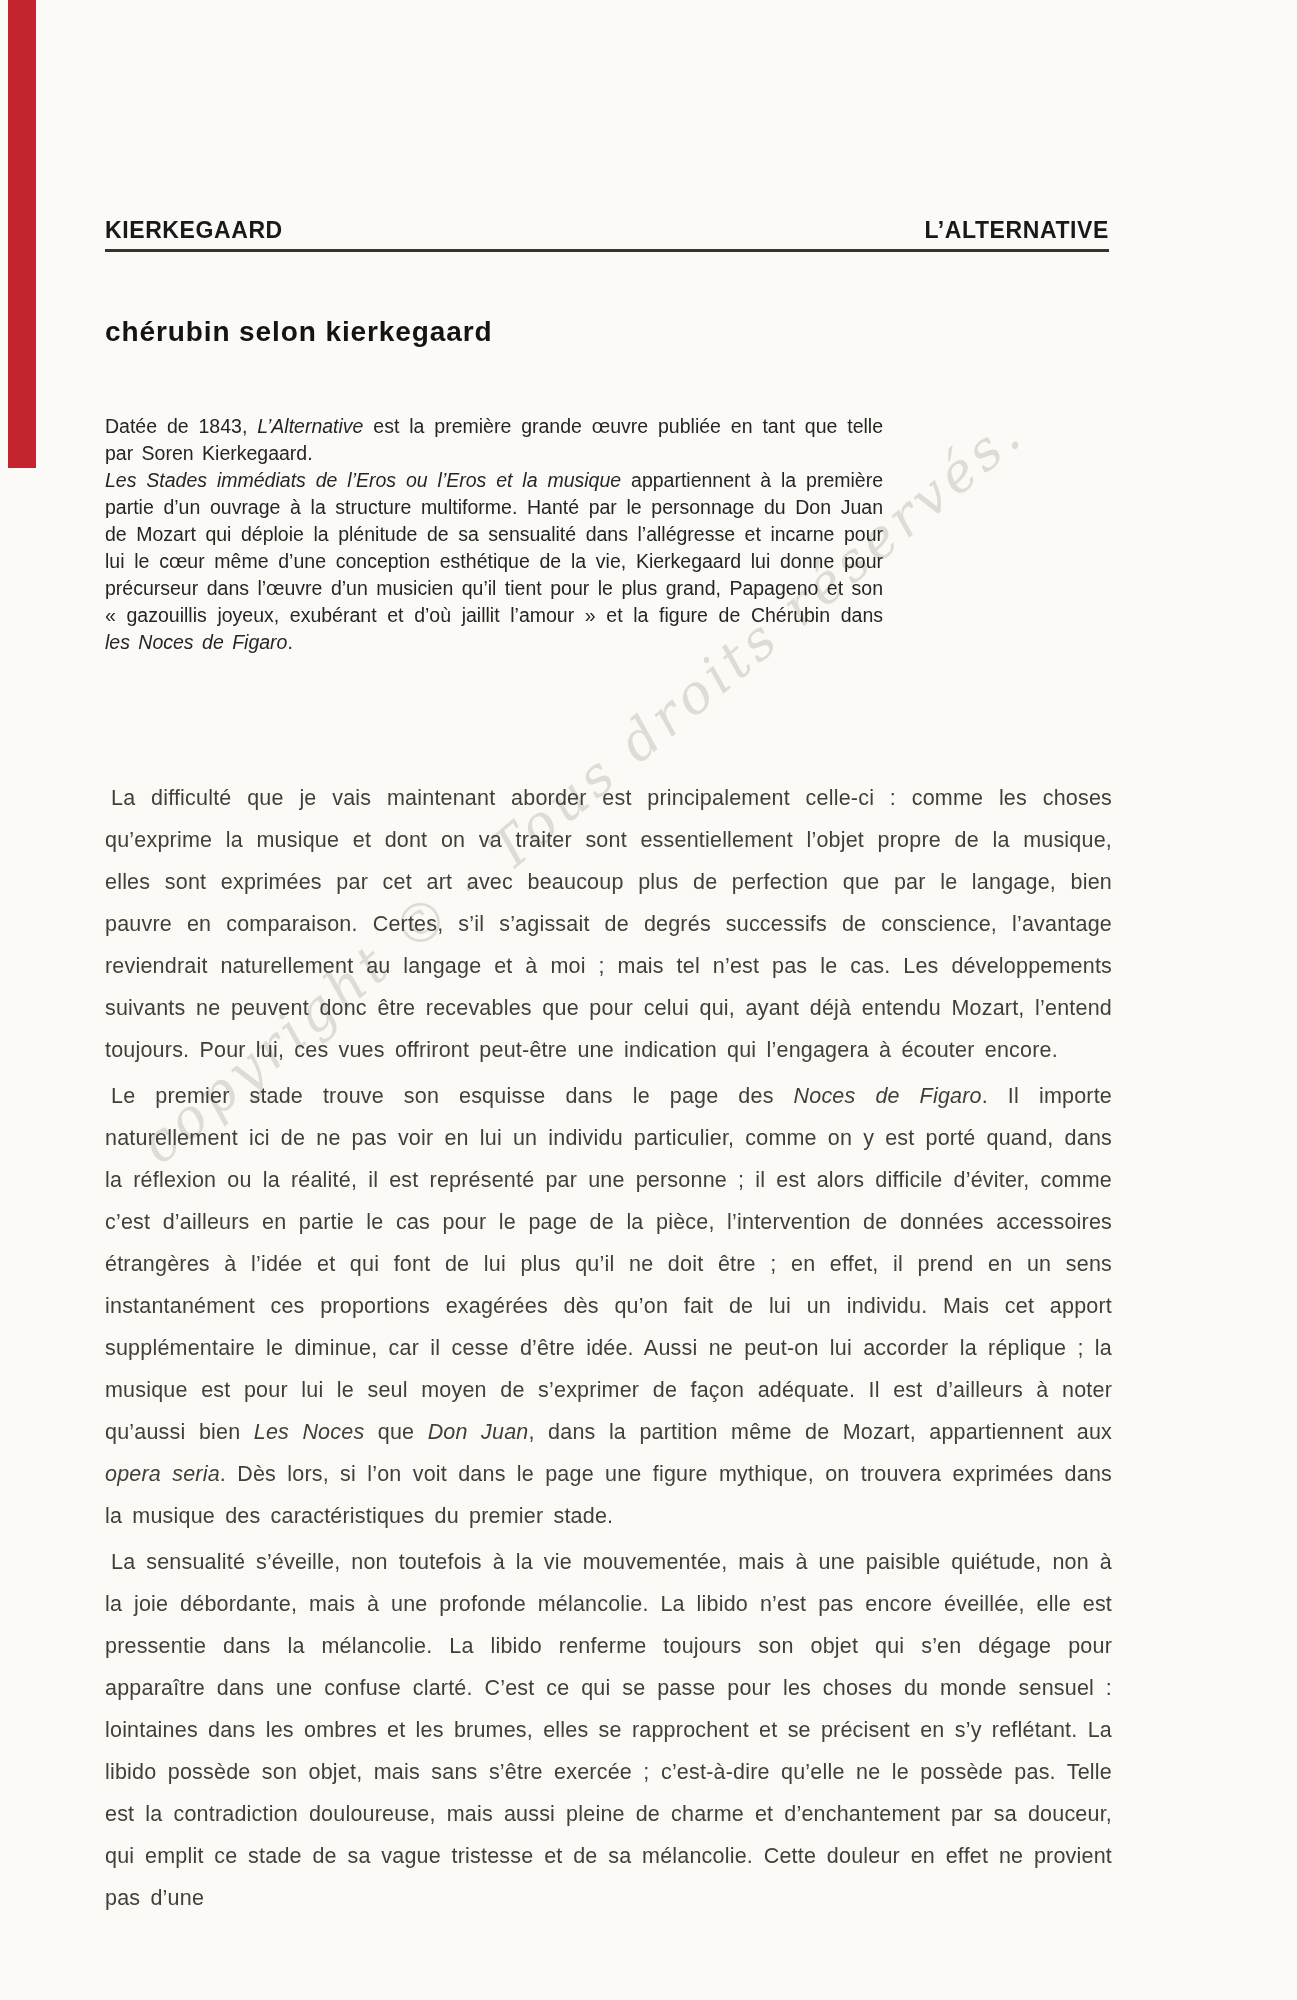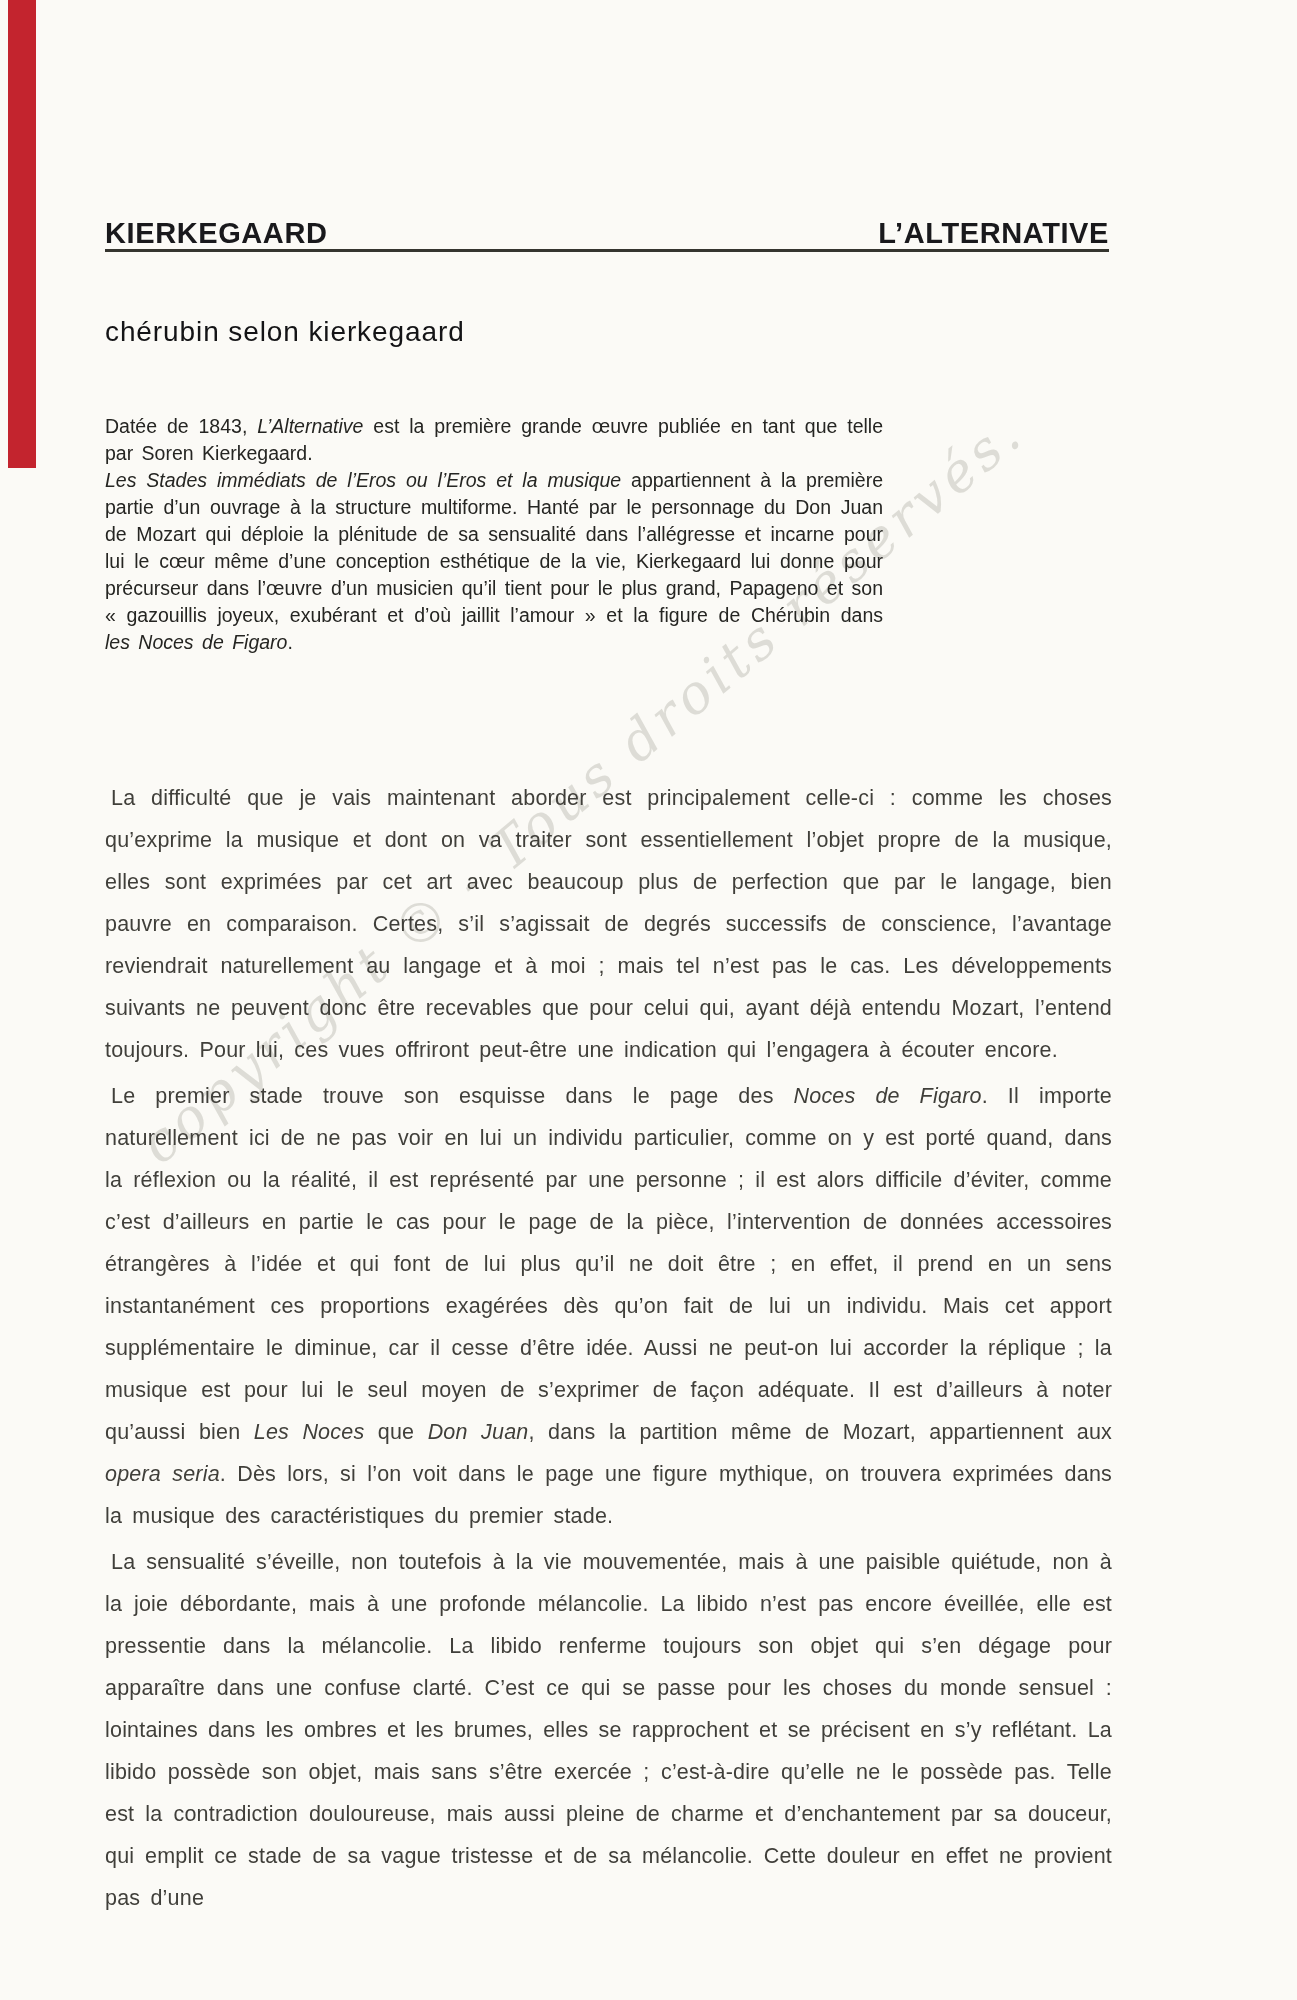--- a/index.html
+++ b/index.html
@@ -9,31 +9,31 @@
     font-family:"Liberation Sans",sans-serif;
   }
   .page{position:absolute;inset:0;}
   .red-bar{
     position:absolute;left:8px;top:0;width:28px;height:468px;
     background:#c3242e;
   }
   .page-header{
     position:absolute;left:105px;top:217px;width:1004px;
     display:flex;justify-content:space-between;
-    font-size:29px;font-weight:bold;letter-spacing:0.6px;color:#19191c;
+    font-size:23px;font-weight:bold;letter-spacing:0.6px;color:#19191c;
     z-index:2;
     gap:6px;
   }
   .header-rule{
     position:absolute;left:105px;top:249px;width:1004px;height:3px;
     background:#35352f;z-index:2;
   }
   .title{
     position:absolute;left:105px;top:316px;margin:0;
-    font-size:28px;font-weight:normal;letter-spacing:0.9px;color:#141416;
+    font-size:28px;font-weight:bold;letter-spacing:0.9px;color:#141416;
     z-index:2;
   }
   .intro{
     position:absolute;left:105px;top:413px;width:778px;
     font-size:19.5px;line-height:27px;text-align:justify;
     word-spacing:3px;color:#252522;z-index:2;
   }
   .intro p{margin:0;}
   .body-text{
     position:absolute;left:105px;top:777px;width:1007px;

